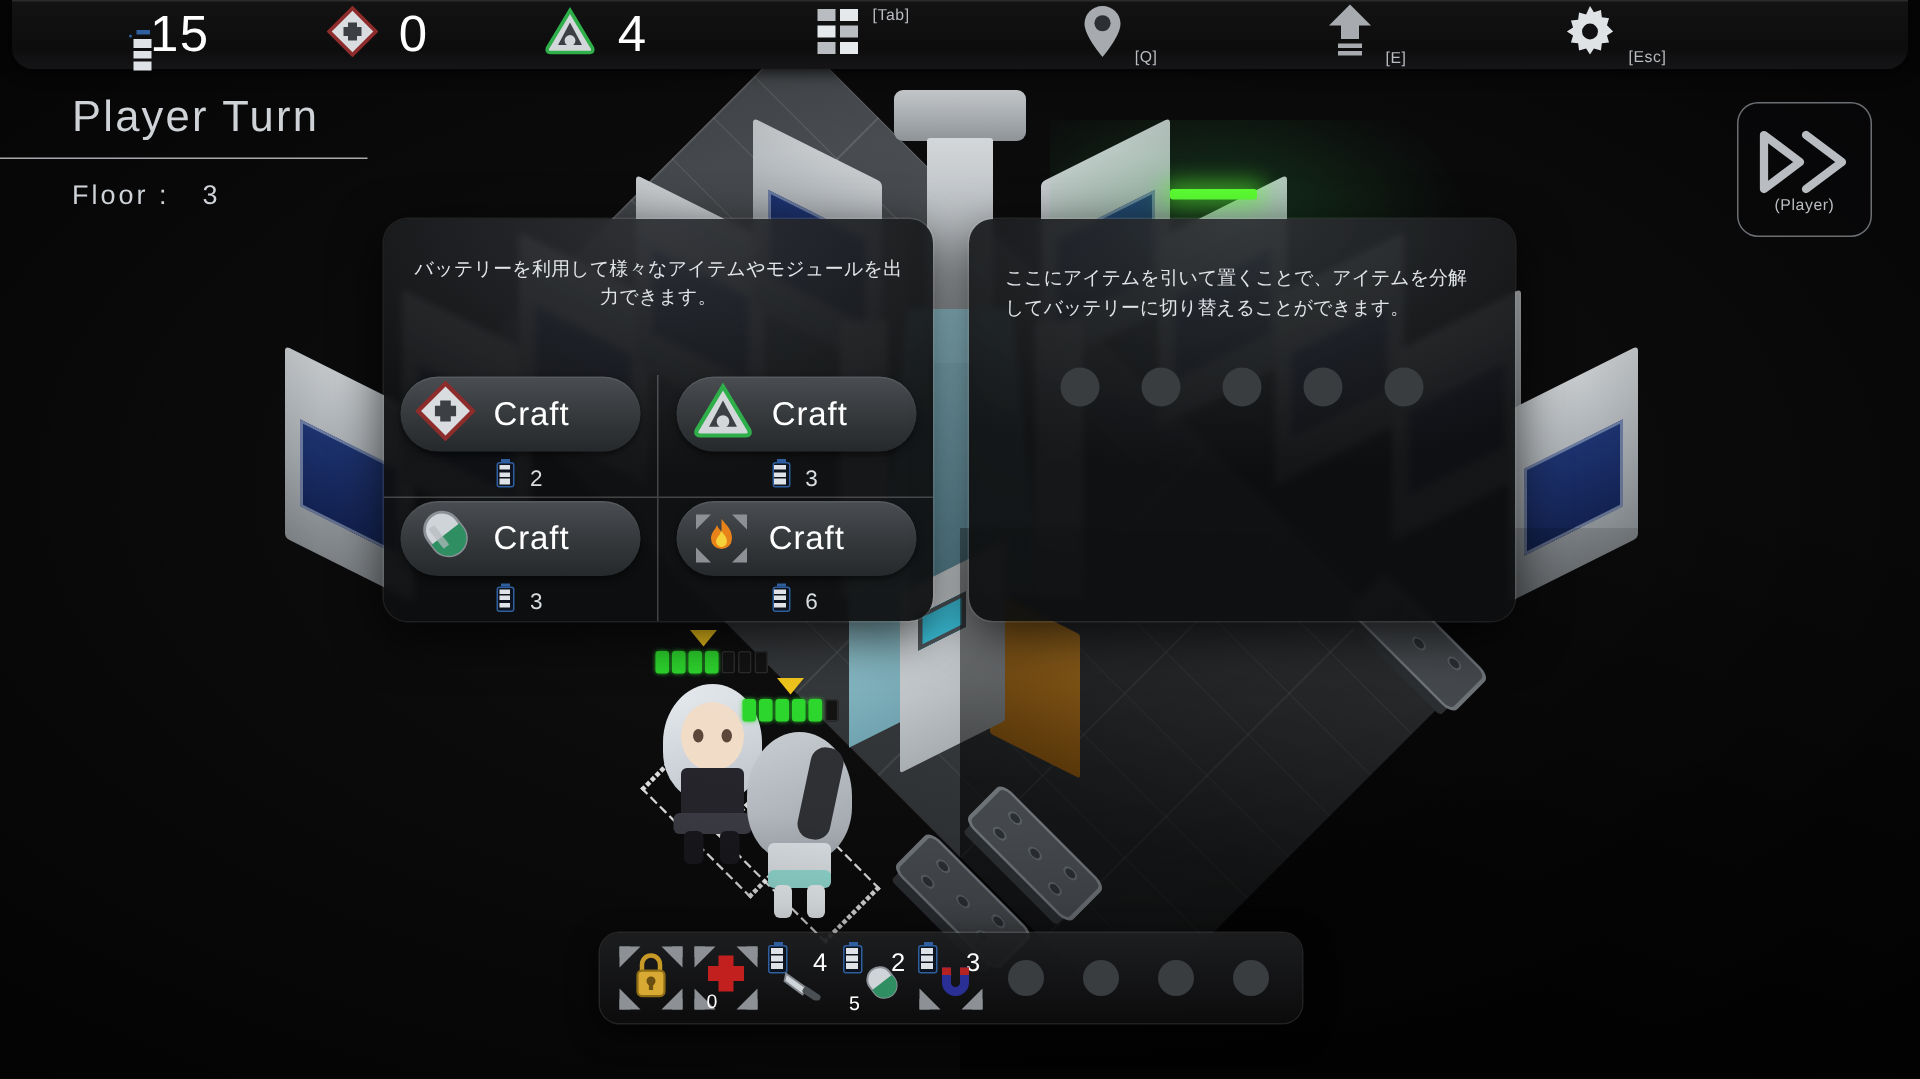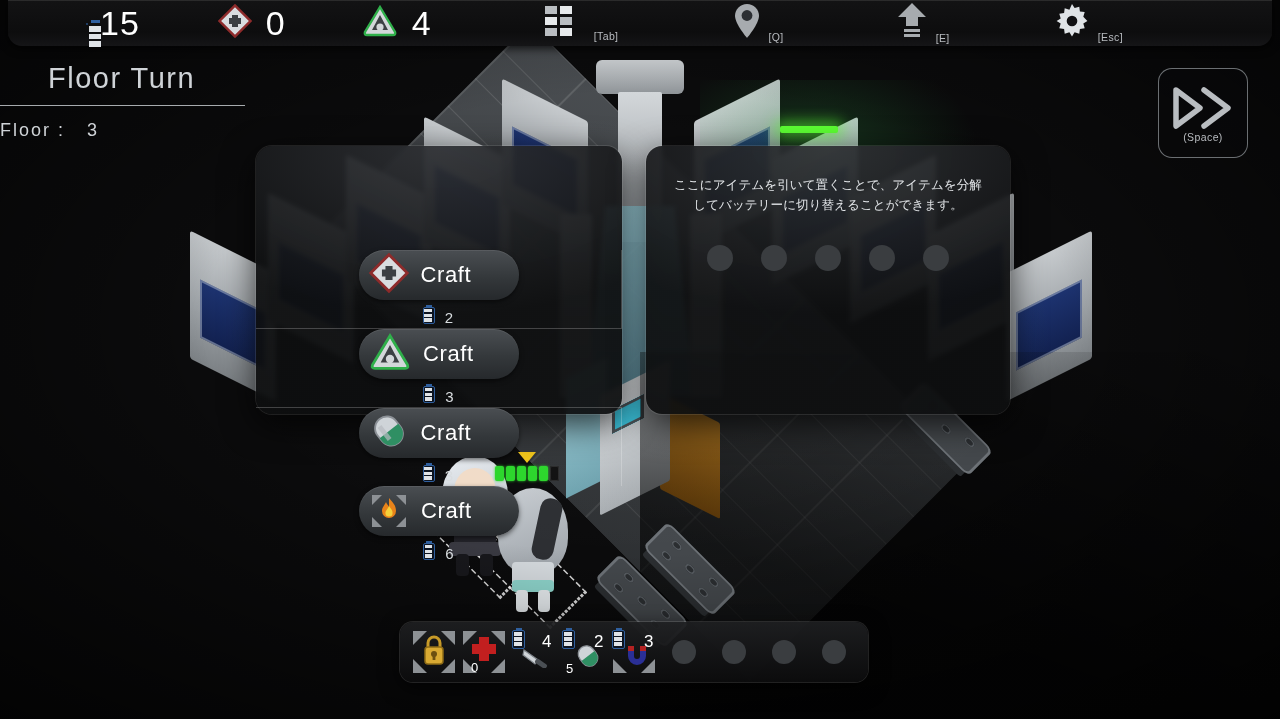--- a/index.html
+++ b/index.html
@@ -166,21 +166,21 @@
   .bat .seg {
     position:absolute; left:2.5px; width:12px; height:5.5px; background:#dfe3e7;
   }
 
   
   #lefthud { position:absolute; left:0; top:62px; z-index:50; }
   #player-turn {
     color:#cfd3d7; font-size:29px; letter-spacing:1.5px; padding-left:48px;
   }
   #turn-rule { margin-top:10px; width:245px; height:1px; background:rgba(220,225,230,.75); }
-  #floor-line { margin-top:14px; color:#cfd3d7; font-size:18px; letter-spacing:2px; }
+  #floor-line { margin-top:14px; padding-left:48px; color:#cfd3d7; font-size:18px; letter-spacing:2px; }
   #floor-line b { font-weight:400; margin-left:22px; }
 
   
   #space-btn {
     position:absolute; right:32px; top:68px; width:90px; height:90px;
     border:1.5px solid rgba(190,196,202,.55); border-radius:14px;
     background: rgba(10,10,11,.35);
     display:flex; flex-direction:column; align-items:center; justify-content:center; gap:2px;
     z-index:50;
   }
@@ -198,21 +198,21 @@
   .p-title {
     text-align:center; color:#d8dcdf; font-size:31px; letter-spacing:2px; font-weight:400;
   }
   .p-desc {
     margin:6px 16px 0; text-align:center; color:#e2e5e8; font-size:12.6px;
     line-height:1.5; letter-spacing:.2px;
   }
 
   .craft-grid {
     position:absolute; left:0; right:0; top:104px; bottom:0;
-    display:grid; grid-template-columns:1fr; grid-template-rows:1fr 1fr;text-align:right;
+    display:grid; grid-template-columns:1fr 1fr; grid-template-rows:1fr 1fr;text-align:right;
   }
   .craft-cell {
     position:relative; display:flex; flex-direction:column; align-items:center;
     justify-content:center; gap:2px;
     border-right:1px solid rgba(255,255,255,.22);
     border-bottom:1px solid rgba(255,255,255,.22);
   }
   .craft-cell:nth-child(2), .craft-cell:nth-child(4) { border-right:none; }
   .craft-cell:nth-child(3), .craft-cell:nth-child(4) { border-bottom:none; }
 
@@ -227,21 +227,21 @@
     color:#fff; font-size:22px; letter-spacing:.6px;
   }
   .cost { display:flex; align-items:center; gap:10px; margin-top:5px; }
   .cost .cnum { color:#d9dde0; font-size:15px; letter-spacing:1px; }
 
   #panel-dis { left:646px; top:146px; width:364px; height:268px; }
   #panel-dis .d-title {
     margin-top:52px; text-align:center; color:#d8dcdf; font-size:32px; letter-spacing:1.2px;
   }
   #panel-dis .d-desc {
-    margin:30px 24px 0; text-align:center; color:#e2e5e8; font-size:12.6px; line-height:1.55;
+    margin:30px 24px 0; text-align:left; color:#e2e5e8; font-size:12.6px; line-height:1.55;
   }
   .dis-slots { display:flex; justify-content:center; gap:28px; margin-top:30px; }
   .dis-slot { width:26px; height:26px; border-radius:50%; background:#3a3d40; }
 
   
   #hotbar {
     position:absolute; left:400px; top:622px; width:468px; height:60px;
     border-radius:13px; z-index:60;
     background: linear-gradient(180deg, rgba(30,31,33,.92), rgba(12,12,13,.95));
     box-shadow: 0 0 0 1px rgba(255,255,255,.13), 0 6px 20px rgba(0,0,0,.7);
@@ -404,21 +404,21 @@
       <span class="topicon">
         <svg width="36" height="34" viewBox="0 0 36 34">
           <path d="M18 3 L33 28 Q34 31 31 31 L5 31 Q2 31 3 28 Z" fill="#d3d7da" stroke="#2faf4a" stroke-width="2.4"></path>
           <path d="M18 11 L26 26 L10 26 Z" fill="#3c4044"></path>
           <circle cx="18" cy="23" r="3.6" fill="#d3d7da"></circle>
         </svg>
       </span>
       <span class="num">4</span>
     </div>
 
-    <div style="display:flex;align-items:flex-end;gap:20px;margin-left:112px;">
+    <div style="display:flex;gap:8px;margin-left:112px;">
       <span>
         <svg width="30" height="34" viewBox="0 0 30 34">
           <rect x="1" y="2" width="12" height="8" fill="#b9bdc1"></rect>
             <rect x="16" y="2" width="12" height="8" fill="#e6e9eb"></rect>
           <rect x="1" y="13" width="12" height="8" fill="#e6e9eb"></rect>
             <rect x="16" y="13" width="12" height="8" fill="#b9bdc1"></rect>
           <rect x="1" y="24" width="12" height="8" fill="#b9bdc1"></rect>
             <rect x="16" y="24" width="12" height="8" fill="#e6e9eb"></rect>
         </svg>
       </span>
@@ -451,38 +451,39 @@
         <svg width="36" height="36" viewBox="0 0 36 36">
           <path d="M18 1l2.6 4.1 4.7-1.4 .6 4.8 4.8.6-1.4 4.7L33.4 18l-4.1 2.6 1.4 4.7-4.8.6-.6 4.8-4.7-1.4L18 33.4l-2.6-4.1-4.7 1.4-.6-4.8-4.8-.6 1.4-4.7L2.6 18l4.1-2.6-1.4-4.7 4.8-.6.6-4.8 4.7 1.4z" fill="#dfe3e6"></path>
           <circle cx="18" cy="18" r="5.3" fill="#101012"></circle>
         </svg>
       </span>
       <span class="hotkey">[Esc]</span>
     </div>
   </div>
 
   <div id="lefthud">
-    <div id="player-turn">Floor Turn</div>
+    <div id="player-turn">Player Turn</div>
     <div id="turn-rule"></div>
     <div id="floor-line">
       <span>Floor :</span><b>3</b>
     </div>
   </div>
 
   <div id="space-btn">
     <span class="ff">
       <svg width="62" height="42" viewBox="0 0 62 42">
         <path d="M4 3 L28 21 L4 39 Z" fill="none" stroke="#b9bdc1" stroke-width="5.5" stroke-linejoin="round"></path>
         <path d="M32 3 L56 21 L32 39" fill="none" stroke="#b9bdc1" stroke-width="5.5" stroke-linejoin="round" stroke-linecap="round"></path>
       </svg>
     </span>
-    <span class="hotkey">(Space)</span>
+    <span class="hotkey">(Player)</span>
   </div>
 
   <div class="panel" id="panel-print">
+    <div class="p-desc">バッテリーを利用して様々なアイテムやモジュールを出力できます。</div>
 
     <div class="craft-grid">
 
       <div class="craft-cell">
         <div class="craft-btn">
           <span>
             <svg width="40" height="40" viewBox="0 0 34 34">
               <rect x="6" y="6" width="22" height="22" transform="rotate(45 17 17)" fill="#d9dde0" stroke="#8e2b2b" stroke-width="2.4"></rect>
               <path d="M14 11h6v3h3v6h-3v3h-6v-3h-3v-6h3z" fill="#3c4044"></path>
             </svg>

